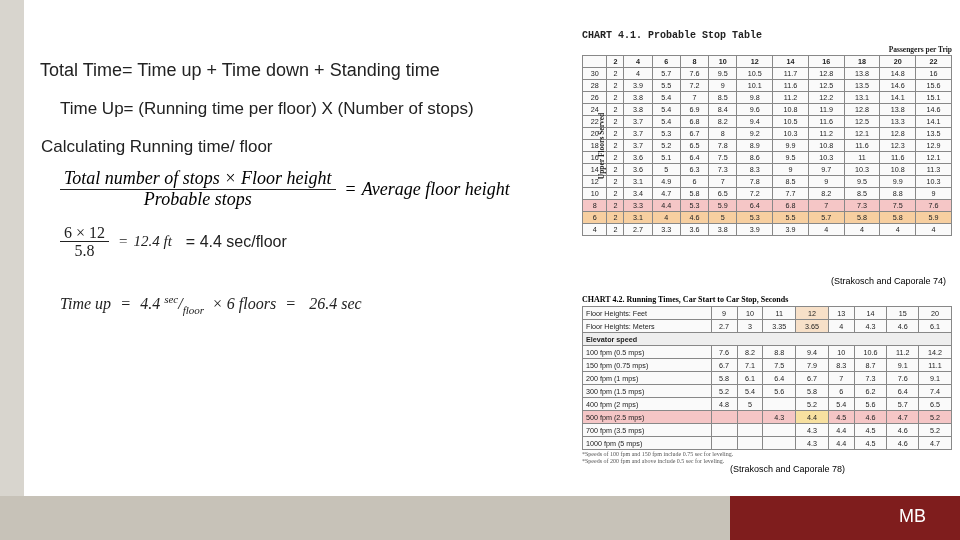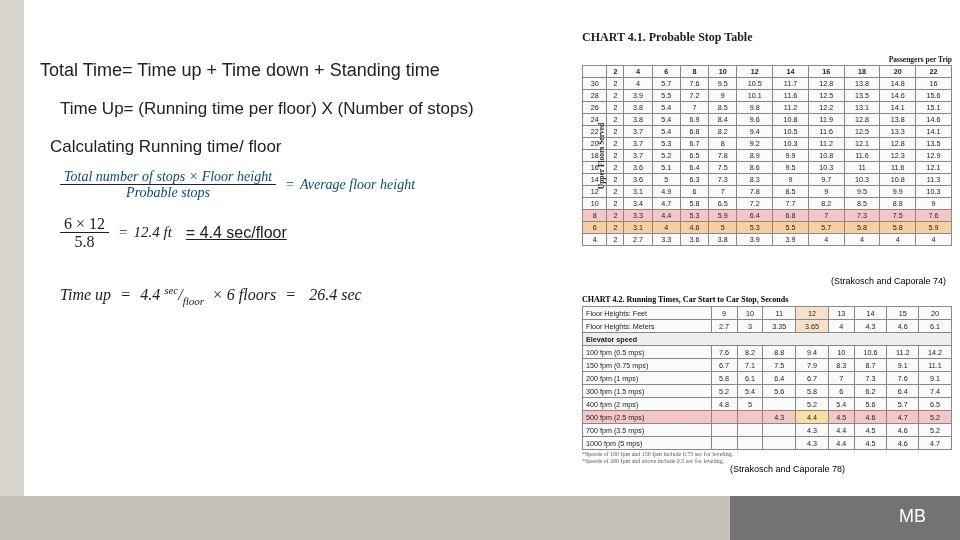--- a/index.html
+++ b/index.html
@@ -19,29 +19,29 @@
   }
   .content {
     position: absolute;
     left: 40px;
     top: 60px;
     width: 520px;
   }
   .line { color: #222; margin-bottom: 18px; }
   .l1 { font-size: 18px; }
   .l2 { font-size: 17px; margin-left: 20px; }
-  .l3 { font-size: 17px; margin-left: 10px; margin-bottom: 12px;}
+  .l3 { font-size: 17px; margin-left: 1px; margin-bottom: 12px;}
   .formula1 {
     margin-left: 20px;
     display: flex;
     align-items: center;
     font-family: "Cambria Math", "Times New Roman", serif;
     font-style: italic;
-    font-size: 14px;
-    color: #0c4a6e;
+    font-size: 18px;
+    color: #000000;
     margin-bottom: 14px;
   }
   .frac {
     display: inline-flex;
     flex-direction: column;
     align-items: center;
     line-height: 1.1;
     margin-right: 4px;
   }
   .frac .num { border-bottom: 1px solid #222; padding: 0 4px; }
@@ -50,41 +50,41 @@
   .formula2 {
     margin-left: 20px;
     display: flex;
     align-items: center;
     font-family: "Cambria Math","Times New Roman",serif;
     font-size: 15px;
     color: #222;
     margin-bottom: 26px;
   }
   .formula2 .frac .num, .formula2 .frac .den { font-size: 16px; }
-  .plain { font-style: normal; font-family: "Segoe UI", Arial, sans-serif; font-size: 16px; text-decoration: underline; }
+  .plain { font-style: normal; font-family: "Segoe UI", Arial, sans-serif; font-size: 16px; }
   .formula3 {
     margin-left: 20px;
     font-family: "Cambria Math","Times New Roman",serif;
     font-style: italic;
     font-size: 16px;
     color: #222;
     margin-top: 33px;
   }
   .formula3 .sup { vertical-align: super; font-size: 11px; }
   .formula3 .sub { vertical-align: sub; font-size: 11px; }
 
   .chart1 {
     position: absolute;
     right: 8px;
     top: 30px;
     width: 370px;
     font-size: 7.5px;
     color: #222;
   }
-  .chart1 .title { font-weight: bold; font-size: 12px; margin-bottom: 10px; font-family: Liberation Serif, serif;}
+  .chart1 .title { font-weight: bold; font-size: 10px; margin-bottom: 4px; font-family: Liberation Mono, monospace;}
   .chart1 .caption-p { text-align: right; font-weight: bold; font-size: 7.5px; margin-bottom: 1px; font-family: "Times New Roman", serif;}
   table.t1 {
     border-collapse: collapse;
     width: 100%;
     font-family: Arial, sans-serif;
     font-size: 7.2px;
   }
   table.t1 th, table.t1 td {
     border: 1px solid #888;
     text-align: center;
@@ -144,21 +144,21 @@
     right: 115px;
     top: 464px;
     font-size: 9px;
     color: #000;
   }
 
   .footer {
     position: absolute;
     left: 0; bottom: 0;
     width: 960px; height: 44px;
-    background: #737373;
+    background: #7f1d1d;
   }
   .footer .shade {
     position: absolute; left:0; top:0;
     width: 730px; height: 44px;
     background: #c7c2b8;
   }
   .footer .mb {
     position: absolute;
     right: 34px;
     top: 10px;

